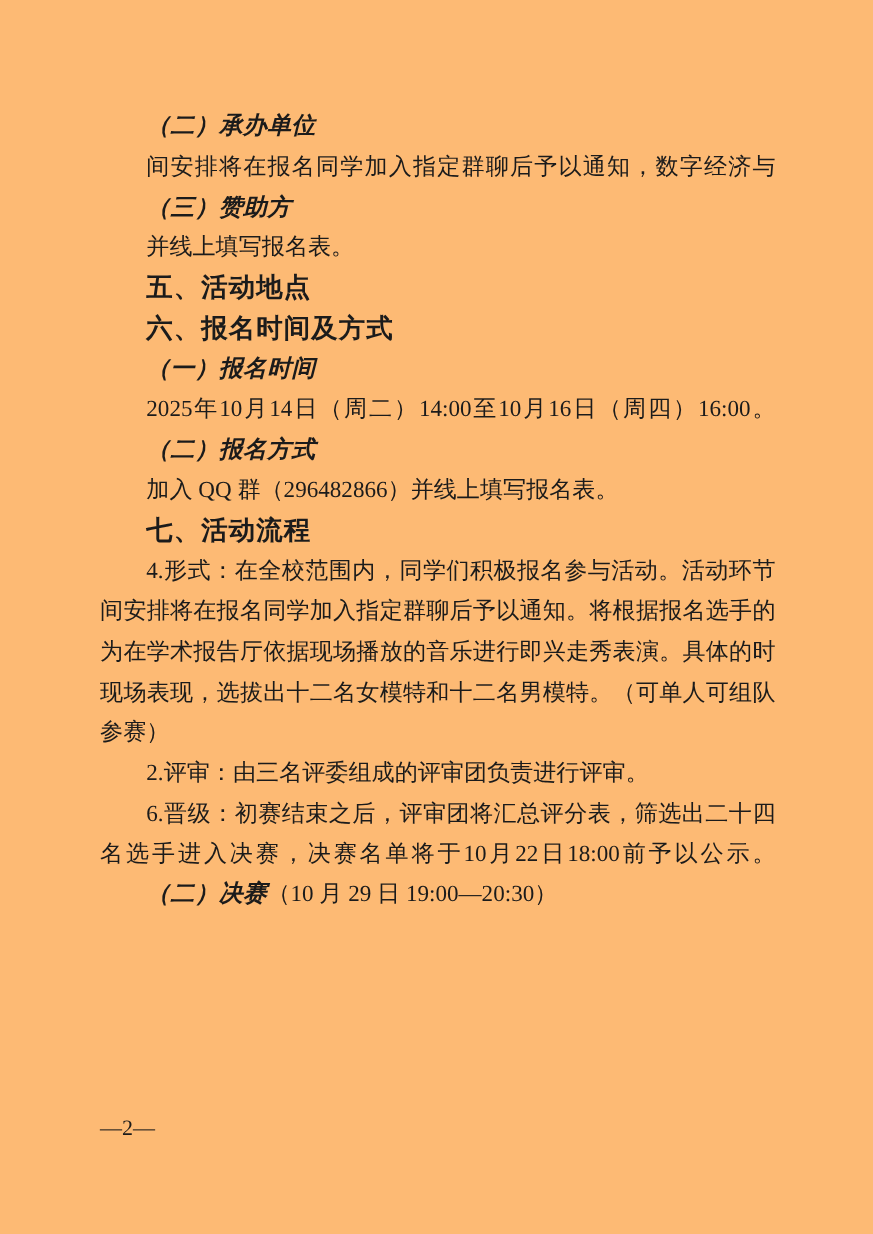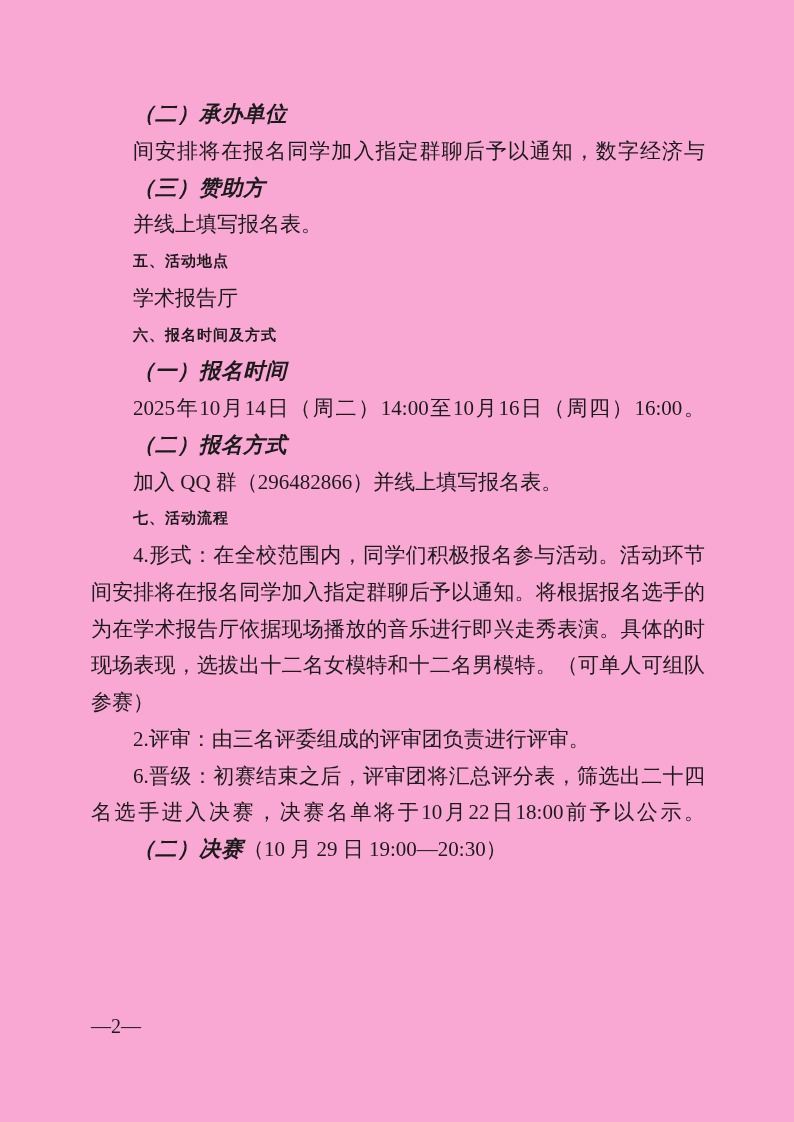--- a/index.html
+++ b/index.html
@@ -4,21 +4,21 @@
 <style>
   html, body {
     margin: 0;
     padding: 0;
     background: #ffffff;
   }
   .page {
     position: relative;
     width: 794px;
     height: 1122px;
-    background: #f9a8d4;
+    background: #fdba74;
     overflow: hidden;
     color: #1b1b1b;
   }
   .content {
     position: absolute;
     left: 91px;
     top: 96px;
     width: 614px;
   }
   .line {
@@ -32,21 +32,21 @@
   .line.indent { padding-left: 42px; }
   .line.fill {
     white-space: normal;
     text-align: justify;
     text-align-last: justify;
     text-justify: inter-ideograph;
   }
   .line.hei {
     font-family: "DejaVu Sans", "Liberation Sans", sans-serif;
     font-weight: bold;
-    font-size: 15px;
+    font-size: 24px;
     letter-spacing: 1px;
   }
   .line.kai, .kai-inline {
     font-family: "Liberation Serif", "DejaVu Serif", serif;
     font-weight: bold;
     font-style: italic;
     font-size: 21.5px;
     letter-spacing: 0.5px;
   }
   .line.mixed { font-style: normal; font-weight: normal; }
@@ -68,21 +68,20 @@
 </head>
 <body>
 
 <div class="page">
   <div class="content" id="doc-lines">
       <div class="line kai indent">（二）承办单位</div>
       <div class="line body indent fill">间安排将在报名同学加入指定群聊后予以通知，数字经济与</div>
       <div class="line kai indent">（三）赞助方</div>
       <div class="line body indent">并线上填写报名表。</div>
       <div class="line hei indent">五、活动地点</div>
-      <div class="line body indent">学术报告厅</div>
       <div class="line hei indent">六、报名时间及方式</div>
       <div class="line kai indent">（一）报名时间</div>
       <div class="line body indent fill">2025年10月14日（周二）14:00至10月16日（周四）16:00。</div>
       <div class="line kai indent">（二）报名方式</div>
       <div class="line body indent">加入 QQ 群（296482866）并线上填写报名表。</div>
       <div class="line hei indent">七、活动流程</div>
       <div class="line body indent fill">4.形式：在全校范围内，同学们积极报名参与活动。活动环节</div>
       <div class="line body fill">间安排将在报名同学加入指定群聊后予以通知。将根据报名选手的</div>
       <div class="line body fill">为在学术报告厅依据现场播放的音乐进行即兴走秀表演。具体的时</div>
       <div class="line body fill">现场表现，选拔出十二名女模特和十二名男模特。（可单人可组队</div>

